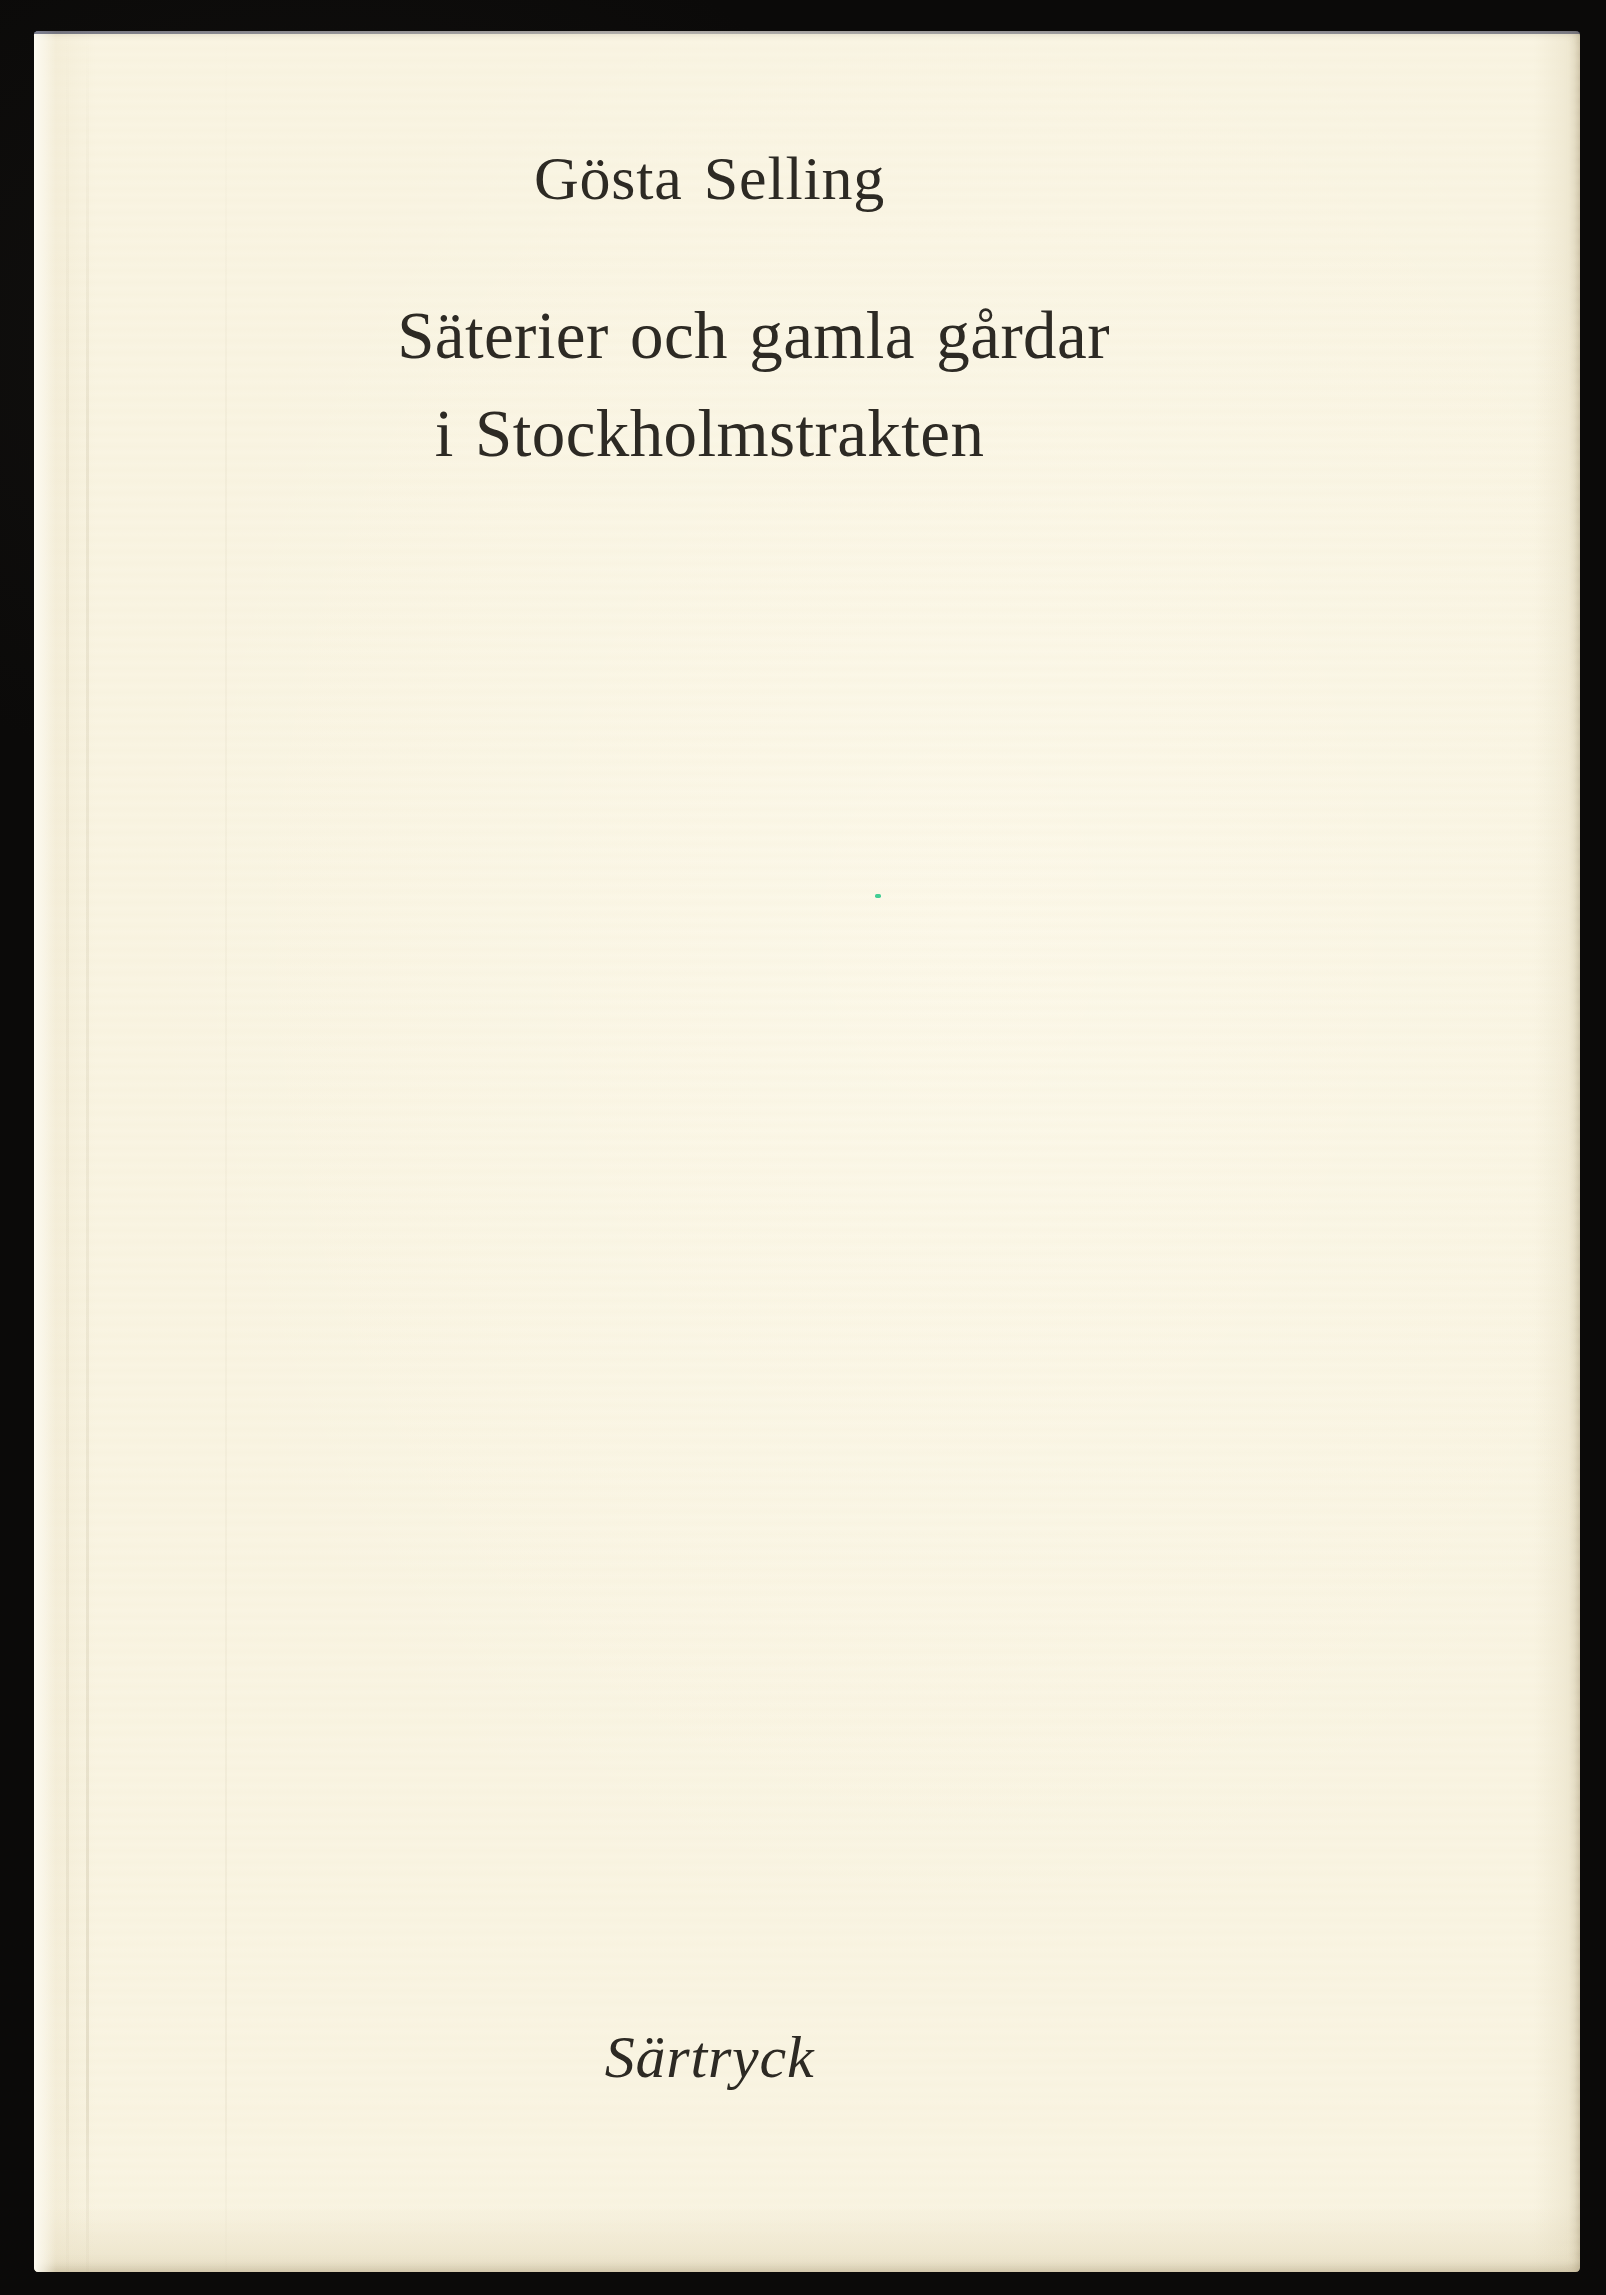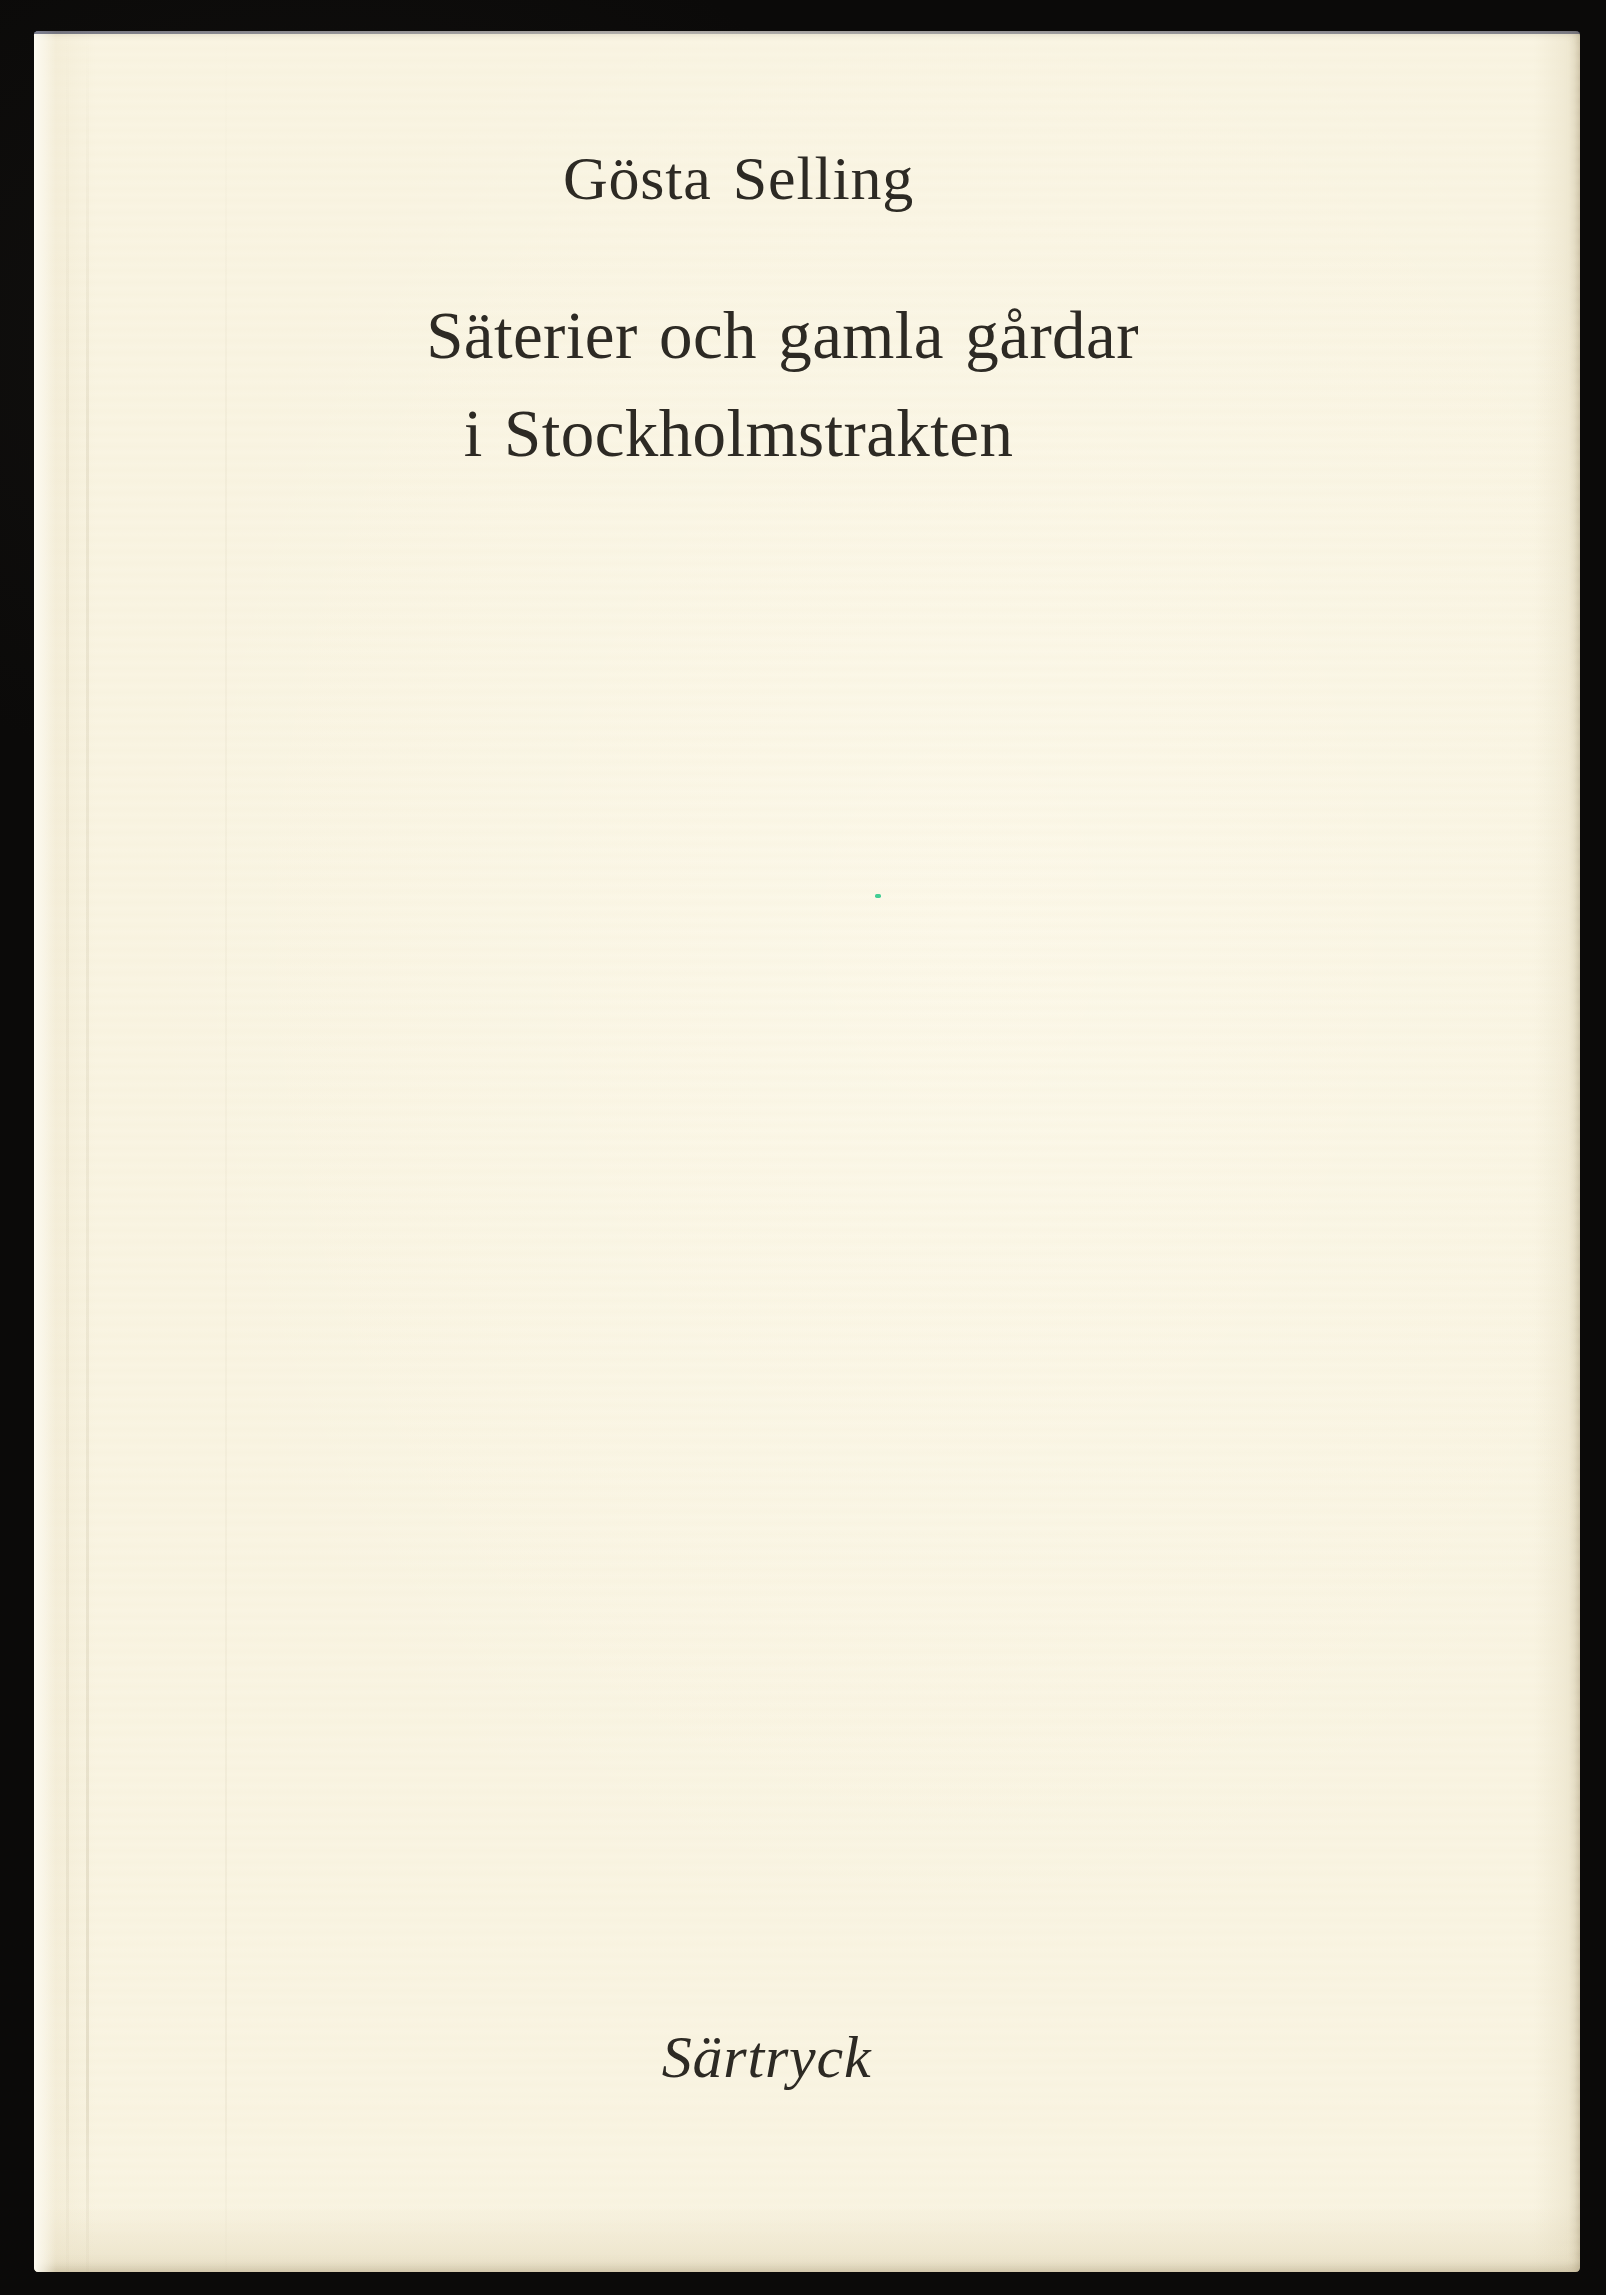--- a/index.html
+++ b/index.html
@@ -84,21 +84,20 @@
   }
 
   .textline {
     position: absolute;
     left: 0;
     width: 1351px;
     text-align: center;
     color: #2d2a24;
     line-height: 1;
     white-space: nowrap;
-    margin-left: 29px;
   }
 
   .author {
     top: 116px;
     font-size: 62px;
     letter-spacing: 0.8px;
     word-spacing: 5px;
   }
 
   .title-line1 {
@@ -161,19 +160,19 @@
     <div class="crease crease-3"></div>
 
     <div class="top-edge-line"></div>
 
     <div class="textline author" style="color: rgb(45, 42, 36);">Gösta Selling</div>
 
     <div class="textline title-line1" style="color: rgb(45, 42, 36); padding-left: 44px;">Säterier och gamla gårdar</div>
 
     <div class="textline title-line2" style="color: rgb(45, 42, 36);">i Stockholmstrakten</div>
 
-    <div class="textline imprint" style="color: rgb(45, 42, 36); padding-left: 28px;">Särtryck</div>
+    <div class="textline imprint" style="color: rgb(45, 42, 36);">Särtryck</div>
 
     <div class="artifact-dot" style="background-color: rgb(47, 201, 140);"></div>
 
   </div>
 </div>
 
 
 </body></html>

